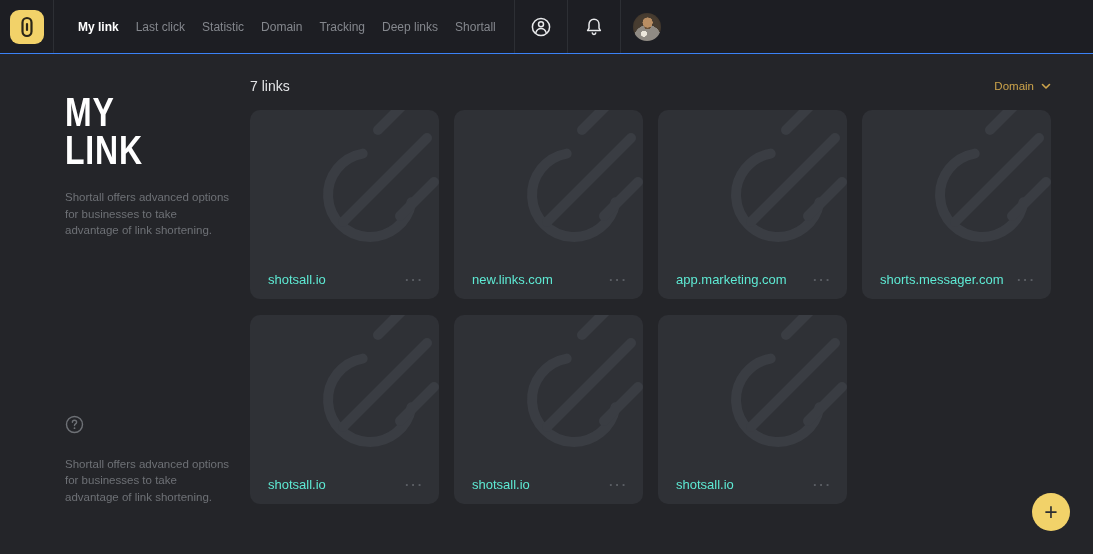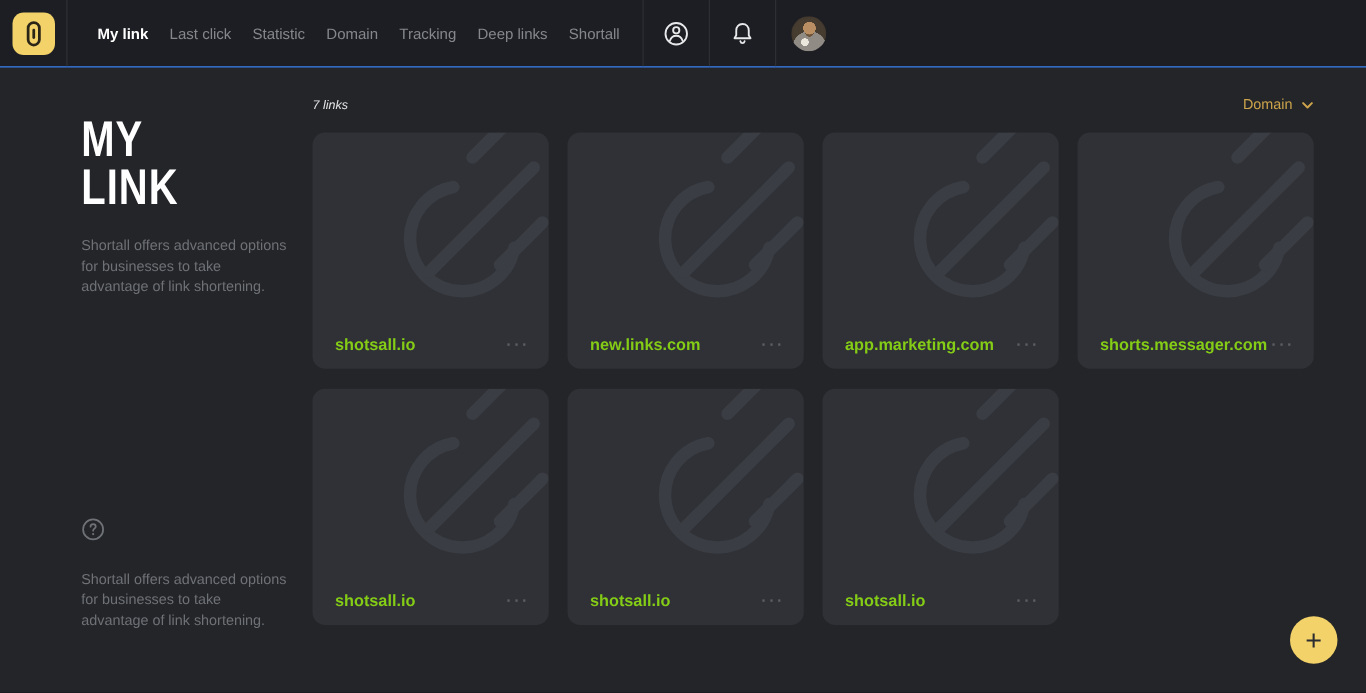--- a/index.html
+++ b/index.html
@@ -33,29 +33,29 @@
   .left-col { width:238px; flex:none; display:flex; flex-direction:column; padding:39px 18px 48px 53px;margin-left:12px; }
   .page-title { color:#ffffff; font-weight:700; font-size:40px; line-height:38px; letter-spacing:1px; transform:scaleX(0.80); transform-origin:left top; white-space:nowrap; }
   .left-desc { margin-top:20px; font-size:11.5px; line-height:16.5px; color:#6e7176; }
   .left-spacer { flex:1; }
   .help-block { }
   .help-icon { width:19px; height:19px; cursor:pointer; }
   .help-desc { margin-top:18px; font-size:11.5px; line-height:16.5px; color:#6e7176; }
 
   .content { flex:1; padding:24px 53px 0 0; }
   .content-header { display:flex; align-items:center; justify-content:space-between; margin-bottom:16px; }
-  .count-label { color:#e3e4e6; font-size:10px;font-style:italic; }
+  .count-label { color:#e3e4e6; font-size:14px; }
   .sort { display:flex; align-items:center; gap:7px; cursor:pointer; }
   .sort-label { color:#cda44b; font-size:11.5px; }
 
   .grid { display:grid; grid-template-columns:repeat(4,189px); grid-auto-rows:189px; gap:16px 15px; }
   .card { position:relative; background:#2f3136; border-radius:10px; overflow:hidden; cursor:pointer; }
   .card-art { position:absolute; top:0; left:0; }
   .card-footer { position:absolute; left:18px; right:15px; bottom:12px; display:flex; align-items:center; justify-content:space-between; }
-  .card-domain { color:#84cc16; font-size:13px; font-weight:700; }
+  .card-domain { color:#5eead4; font-size:13px; font-weight:400; }
   .card-menu { color:#5b5e64; font-size:13px; font-weight:700; letter-spacing:2px; line-height:8px; cursor:pointer; }
 
   .fab { position:absolute; right:23px; bottom:23px; width:38px; height:38px; border-radius:50%; background:#f2d269; border:none; color:#2b2d31; font-size:23px; line-height:36px; font-weight:400; cursor:pointer; font-family:"Liberation Sans", sans-serif; }
 </style>
 </head>
 <body>
 
 <div class="app">
 
   <header class="topbar">

